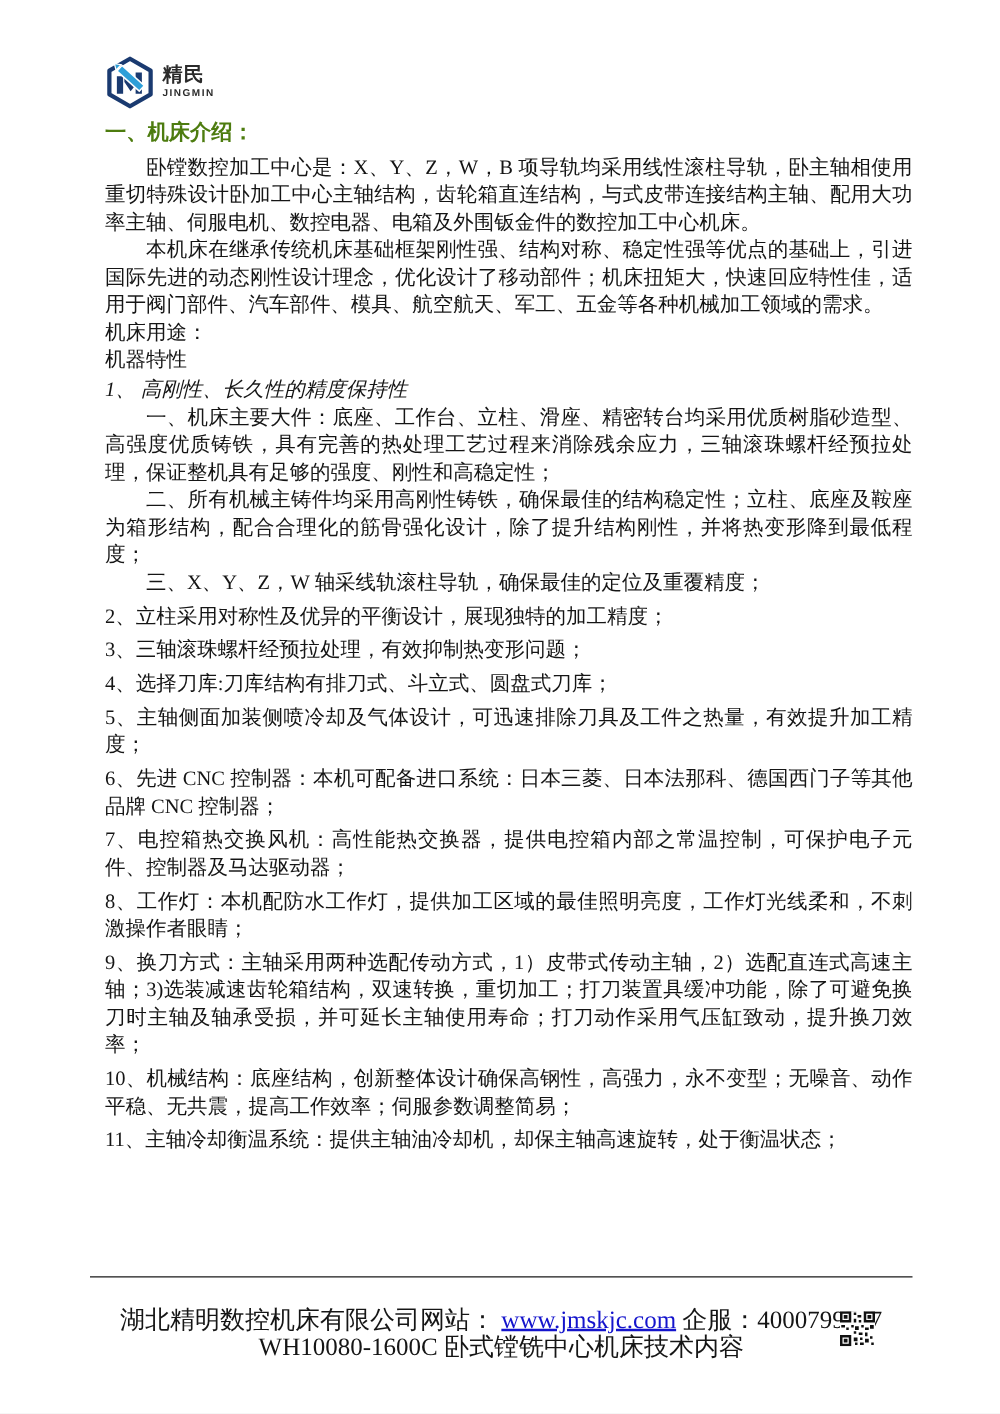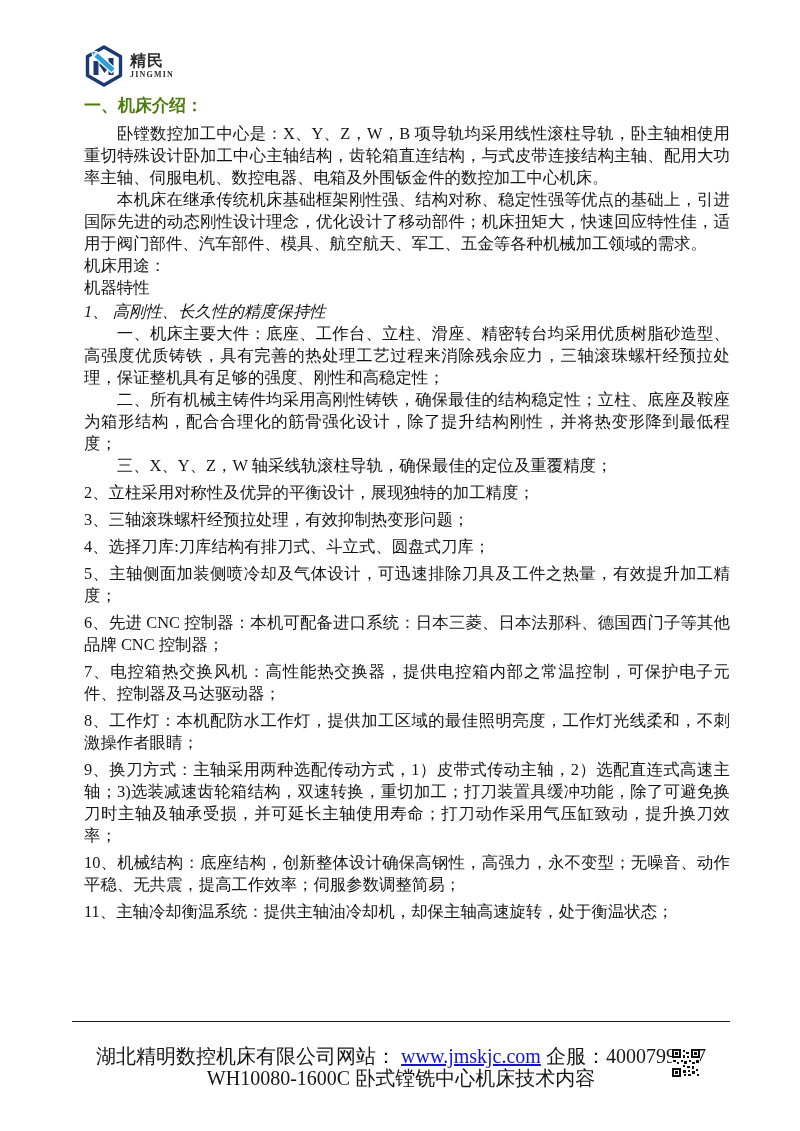--- a/index.html
+++ b/index.html
@@ -12,21 +12,21 @@
     font-family: "Liberation Serif", "DejaVu Serif", serif;
     color: #151515;
     overflow: hidden;
   }
   .content { position: absolute; left: 64px; right: 70px; top: 44px; margin-left: 20px; }
 
   
   .logo-row { display: flex; align-items: center; gap: 6px; height: 44px; margin-bottom: 2px; }
   .logo-text { display: flex; flex-direction: column; line-height: 1; }
   .logo-cn { font-size: 16px; font-weight: bold; color: #2b2b2b; letter-spacing: 1px; font-family: "Liberation Sans", sans-serif; }
-  .logo-en { font-size: 8px; font-weight: bold; color: #2b2b2b; letter-spacing: 1.2px; font-family: Liberation Serif, serif; margin-top: 2px; }
+  .logo-en { font-size: 8px; font-weight: bold; color: #2b2b2b; letter-spacing: 1.2px; font-family: Liberation Sans, sans-serif; margin-top: 2px; }
 
   
   .heading {
     font-size: 17px; font-weight: bold; color: #4d7c0f;
     margin: 8px 0 7px 0; line-height: 20px;
   }
 
   
   .para { font-size: 16.4px; line-height: 22px; text-align: justify; margin: 0; }
   .indent { text-indent: 2em; }

